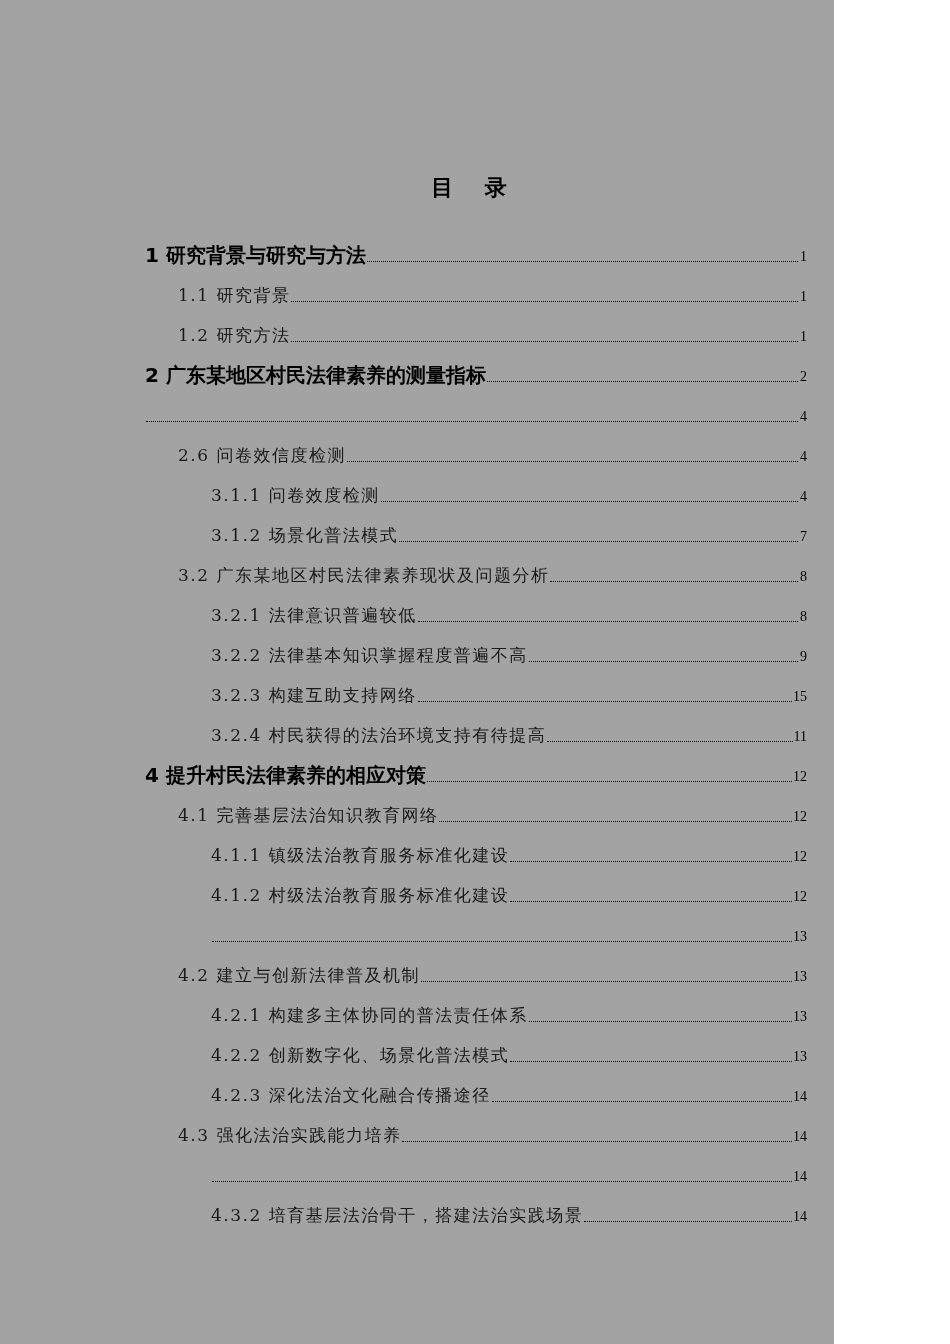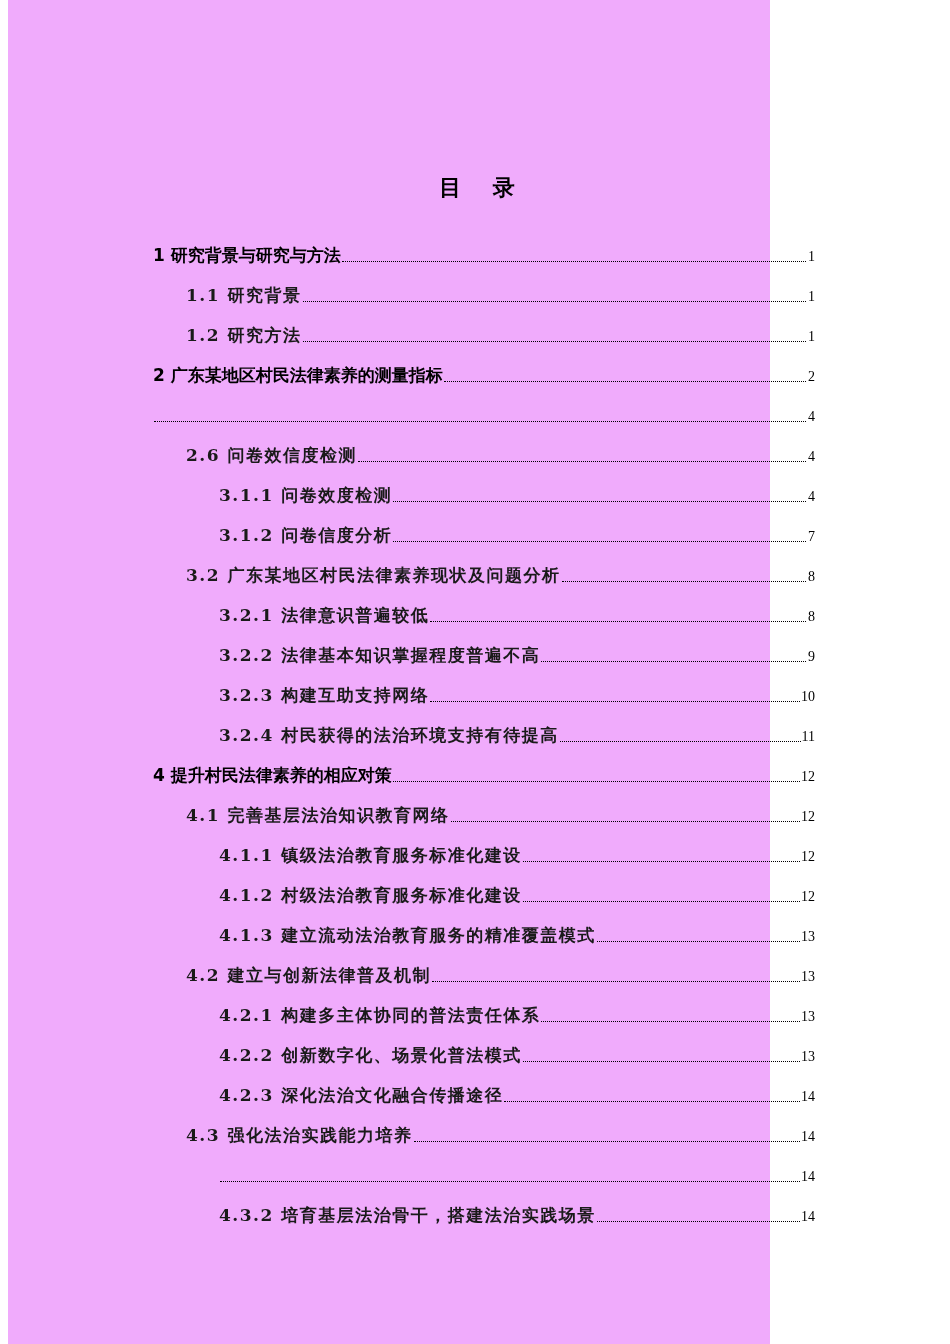--- a/index.html
+++ b/index.html
@@ -9,25 +9,25 @@
     }
     body {
       width: 950px;
       height: 1344px;
       position: relative;
       overflow: hidden;
       color: #000000;
     }
     .page {
       position: absolute;
-      left: 8px;
+      left: 0;
       top: 0;
-      width: 762px;
+      width: 834px;
       height: 1344px;
-      background: #f0abfc;
+      background: #a3a3a3;
     }
     .toc-title {
       position: absolute;
       left: 0;
       width: 950px;
       top: 170px;
       text-align: center;
       font-family: "DejaVu Sans", sans-serif;
       font-weight: bold;
       font-size: 22px;
@@ -47,35 +47,35 @@
       box-sizing: border-box;
       padding-bottom: 6px;
       cursor: pointer;
     }
     .toc-entry.level-1 {
       padding-left: 0;
     }
     .toc-entry.level-1 .label {
       font-family: "DejaVu Sans", sans-serif;
       font-weight: bold;
-      font-size: 17px;
+      font-size: 20px;
       letter-spacing: 0px;
       text-align: right;
     }
     .toc-entry.level-2 {
       padding-left: 33px;
     }
     .toc-entry.level-3 {
       padding-left: 66px;
       justify-content: flex-end;
     }
     .toc-entry.level-2 .label,
     .toc-entry.level-3 .label {
       font-family: "DejaVu Serif", serif;
-      font-weight: bold;
+      font-weight: normal;
       font-size: 17px;
       letter-spacing: 1.5px;
       color: #1a1a1a;
     }
     .label {
       white-space: nowrap;
       line-height: 22px;
     }
     .leader {
       flex: 1 1 auto;
@@ -135,21 +135,21 @@
       <span class="page-num">4</span>
     </div>
 
     <div class="toc-entry level-3">
       <span class="label">3.1.1 问卷效度检测</span>
       <span class="leader"></span>
       <span class="page-num">4</span>
     </div>
 
     <div class="toc-entry level-3">
-      <span class="label">3.1.2 问卷信度分析</span>
+      <span class="label">3.1.2 场景化普法模式</span>
       <span class="leader"></span>
       <span class="page-num">7</span>
     </div>
 
     <div class="toc-entry level-2">
       <span class="label">3.2 广东某地区村民法律素养现状及问题分析</span>
       <span class="leader"></span>
       <span class="page-num">8</span>
     </div>
 
@@ -161,21 +161,21 @@
 
     <div class="toc-entry level-3">
       <span class="label">3.2.2 法律基本知识掌握程度普遍不高</span>
       <span class="leader"></span>
       <span class="page-num">9</span>
     </div>
 
     <div class="toc-entry level-3">
       <span class="label">3.2.3 构建互助支持网络</span>
       <span class="leader"></span>
-      <span class="page-num">10</span>
+      <span class="page-num">15</span>
     </div>
 
     <div class="toc-entry level-3">
       <span class="label">3.2.4 村民获得的法治环境支持有待提高</span>
       <span class="leader"></span>
       <span class="page-num">11</span>
     </div>
 
     <div class="toc-entry level-1">
       <span class="label">4 提升村民法律素养的相应对策</span>
@@ -195,21 +195,20 @@
       <span class="page-num">12</span>
     </div>
 
     <div class="toc-entry level-3">
       <span class="label">4.1.2 村级法治教育服务标准化建设</span>
       <span class="leader"></span>
       <span class="page-num">12</span>
     </div>
 
     <div class="toc-entry level-3">
-      <span class="label">4.1.3 建立流动法治教育服务的精准覆盖模式</span>
       <span class="leader"></span>
       <span class="page-num">13</span>
     </div>
 
     <div class="toc-entry level-2">
       <span class="label">4.2 建立与创新法律普及机制</span>
       <span class="leader"></span>
       <span class="page-num">13</span>
     </div>
 

